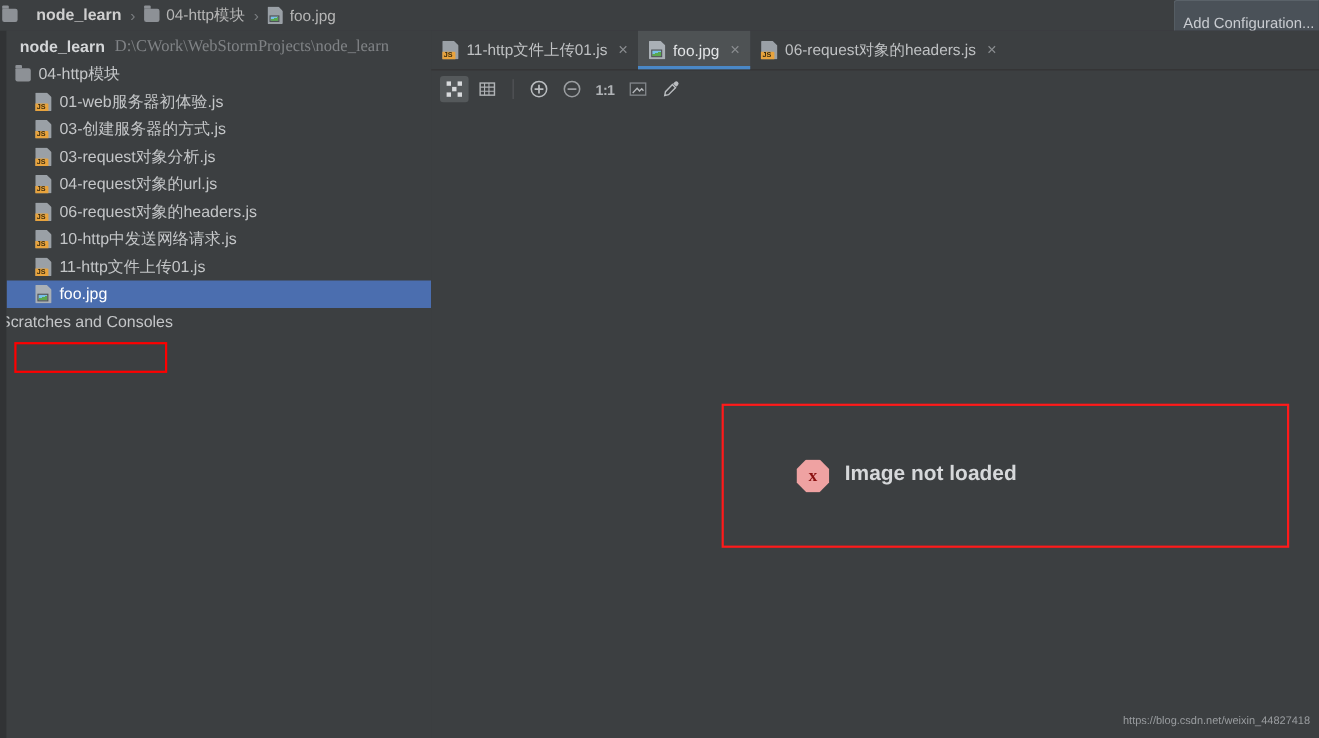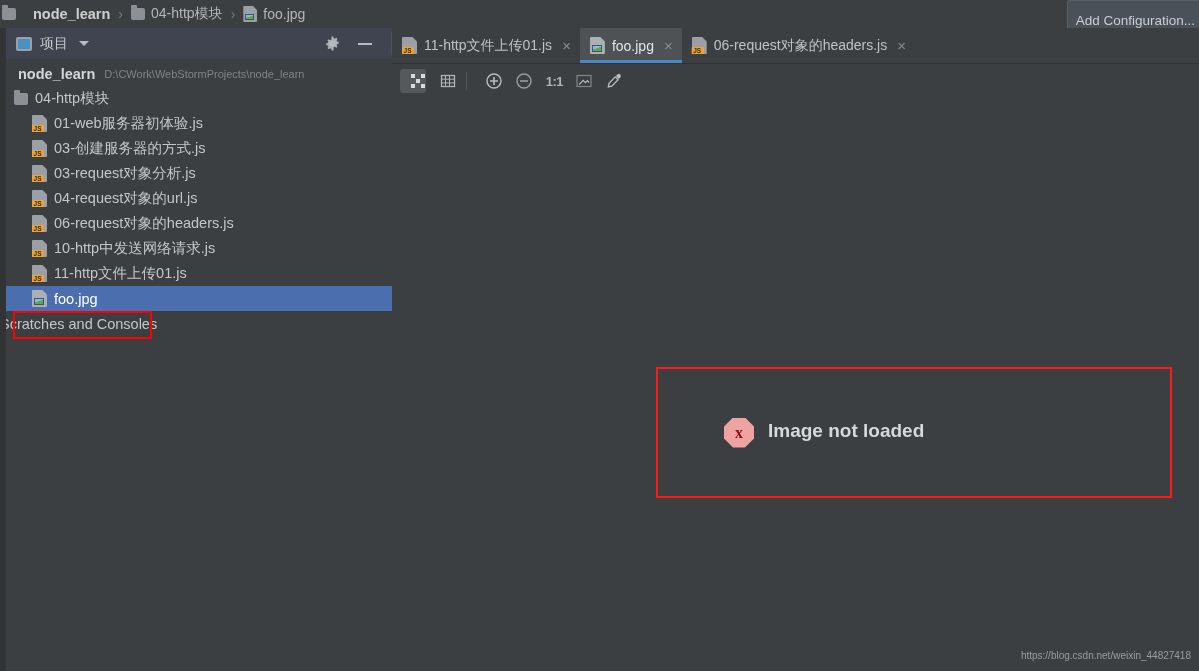--- a/index.html
+++ b/index.html
@@ -172,23 +172,24 @@
     margin-left: -6px;
   }
   .tree-row.selected {
     background: #4b6eaf;
     color: #ffffff;
   }
   .tree-row .lbl { padding-left: 7px; }
   .tree-root-name { font-weight: bold; color: #d4d6d8; font-size: 14.5px; margin-left: 11px; }
   .tree-root-path {
     color: #808386;
-    font-size: 11px;
+    font-size: 15px;
     padding-left: 9px;
     overflow: hidden;
+    font-family: Liberation Serif, serif;
   }
   .indent-1 { padding-left: 8px; }
   .indent-2 { padding-left: 26px; }
 
   .js-ico {
     position: relative;
     width: 15px; height: 17px;
     background: #9aa0a6;
     flex: none;
     border-radius: 1px;
@@ -297,21 +298,21 @@
     height: 34px;
     display: flex;
     align-items: center;
     padding-left: 8px;
     gap: 4px;
   }
   .tbtn {
     width: 26px; height: 24px;
     display: flex;
     align-items: center;
-    justify-content: flex-end;
+    justify-content: center;
     border-radius: 3px;
   }
   .tbtn.on { background: #55595b; }
   .tb-sep {
     width: 1px; height: 18px;
     background: #55585a;
     margin: 0 6px;
   }
   .ratio-text {
     font-size: 13px;
@@ -386,35 +387,20 @@
       <span class="img-ico-sm"></span>
       <span class="crumb-label">foo.jpg</span>
     </div>
     <div class="addconf">Add Configuration...</div>
   </div>
 
   <div class="toolstripe"></div>
 
   <div class="panel">
 
-    <div class="panel-header">
-      <span class="panel-ico"></span>
-      <span class="panel-title">项目</span>
-      <span class="caret-down"></span>
-      <div class="panel-header-actions">
-        <span class="gear-icon">
-          <svg viewBox="0 0 16 16" width="15" height="15" aria-hidden="true">
-            <path fill="#b9bdc2" d="M8 5.2A2.8 2.8 0 1 0 8 10.8 2.8 2.8 0 0 0 8 5.2zm0 1.5a1.3 1.3 0 1 1 0 2.6 1.3 1.3 0 0 1 0-2.6z"></path>
-            <path fill="#b9bdc2" d="M7 0.6h2l0.25 1.7 1.3 0.55 1.4-1 1.4 1.4-1 1.4 0.55 1.3 1.7 0.25v2l-1.7 0.25-0.55 1.3 1 1.4-1.4 1.4-1.4-1-1.3 0.55L9 15.4H7l-0.25-1.7-1.3-0.55-1.4 1-1.4-1.4 1-1.4-0.55-1.3L1.4 9.8v-2l1.7-0.25 0.55-1.3-1-1.4 1.4-1.4 1.4 1 1.3-0.55z" opacity="0.92"></path>
-          </svg>
-        </span>
-        <span class="minimize-icon"></span>
-      </div>
-      <div class="panel-divider"></div>
-    </div>
 
     <div class="tree">
 
       <div class="tree-row project-root">
         <span class="tree-root-name lbl">node_learn</span>
         <span class="tree-root-path">D:\CWork\WebStormProjects\node_learn</span>
       </div>
 
       <div class="tree-row">
         <span class="indent-1"></span>

